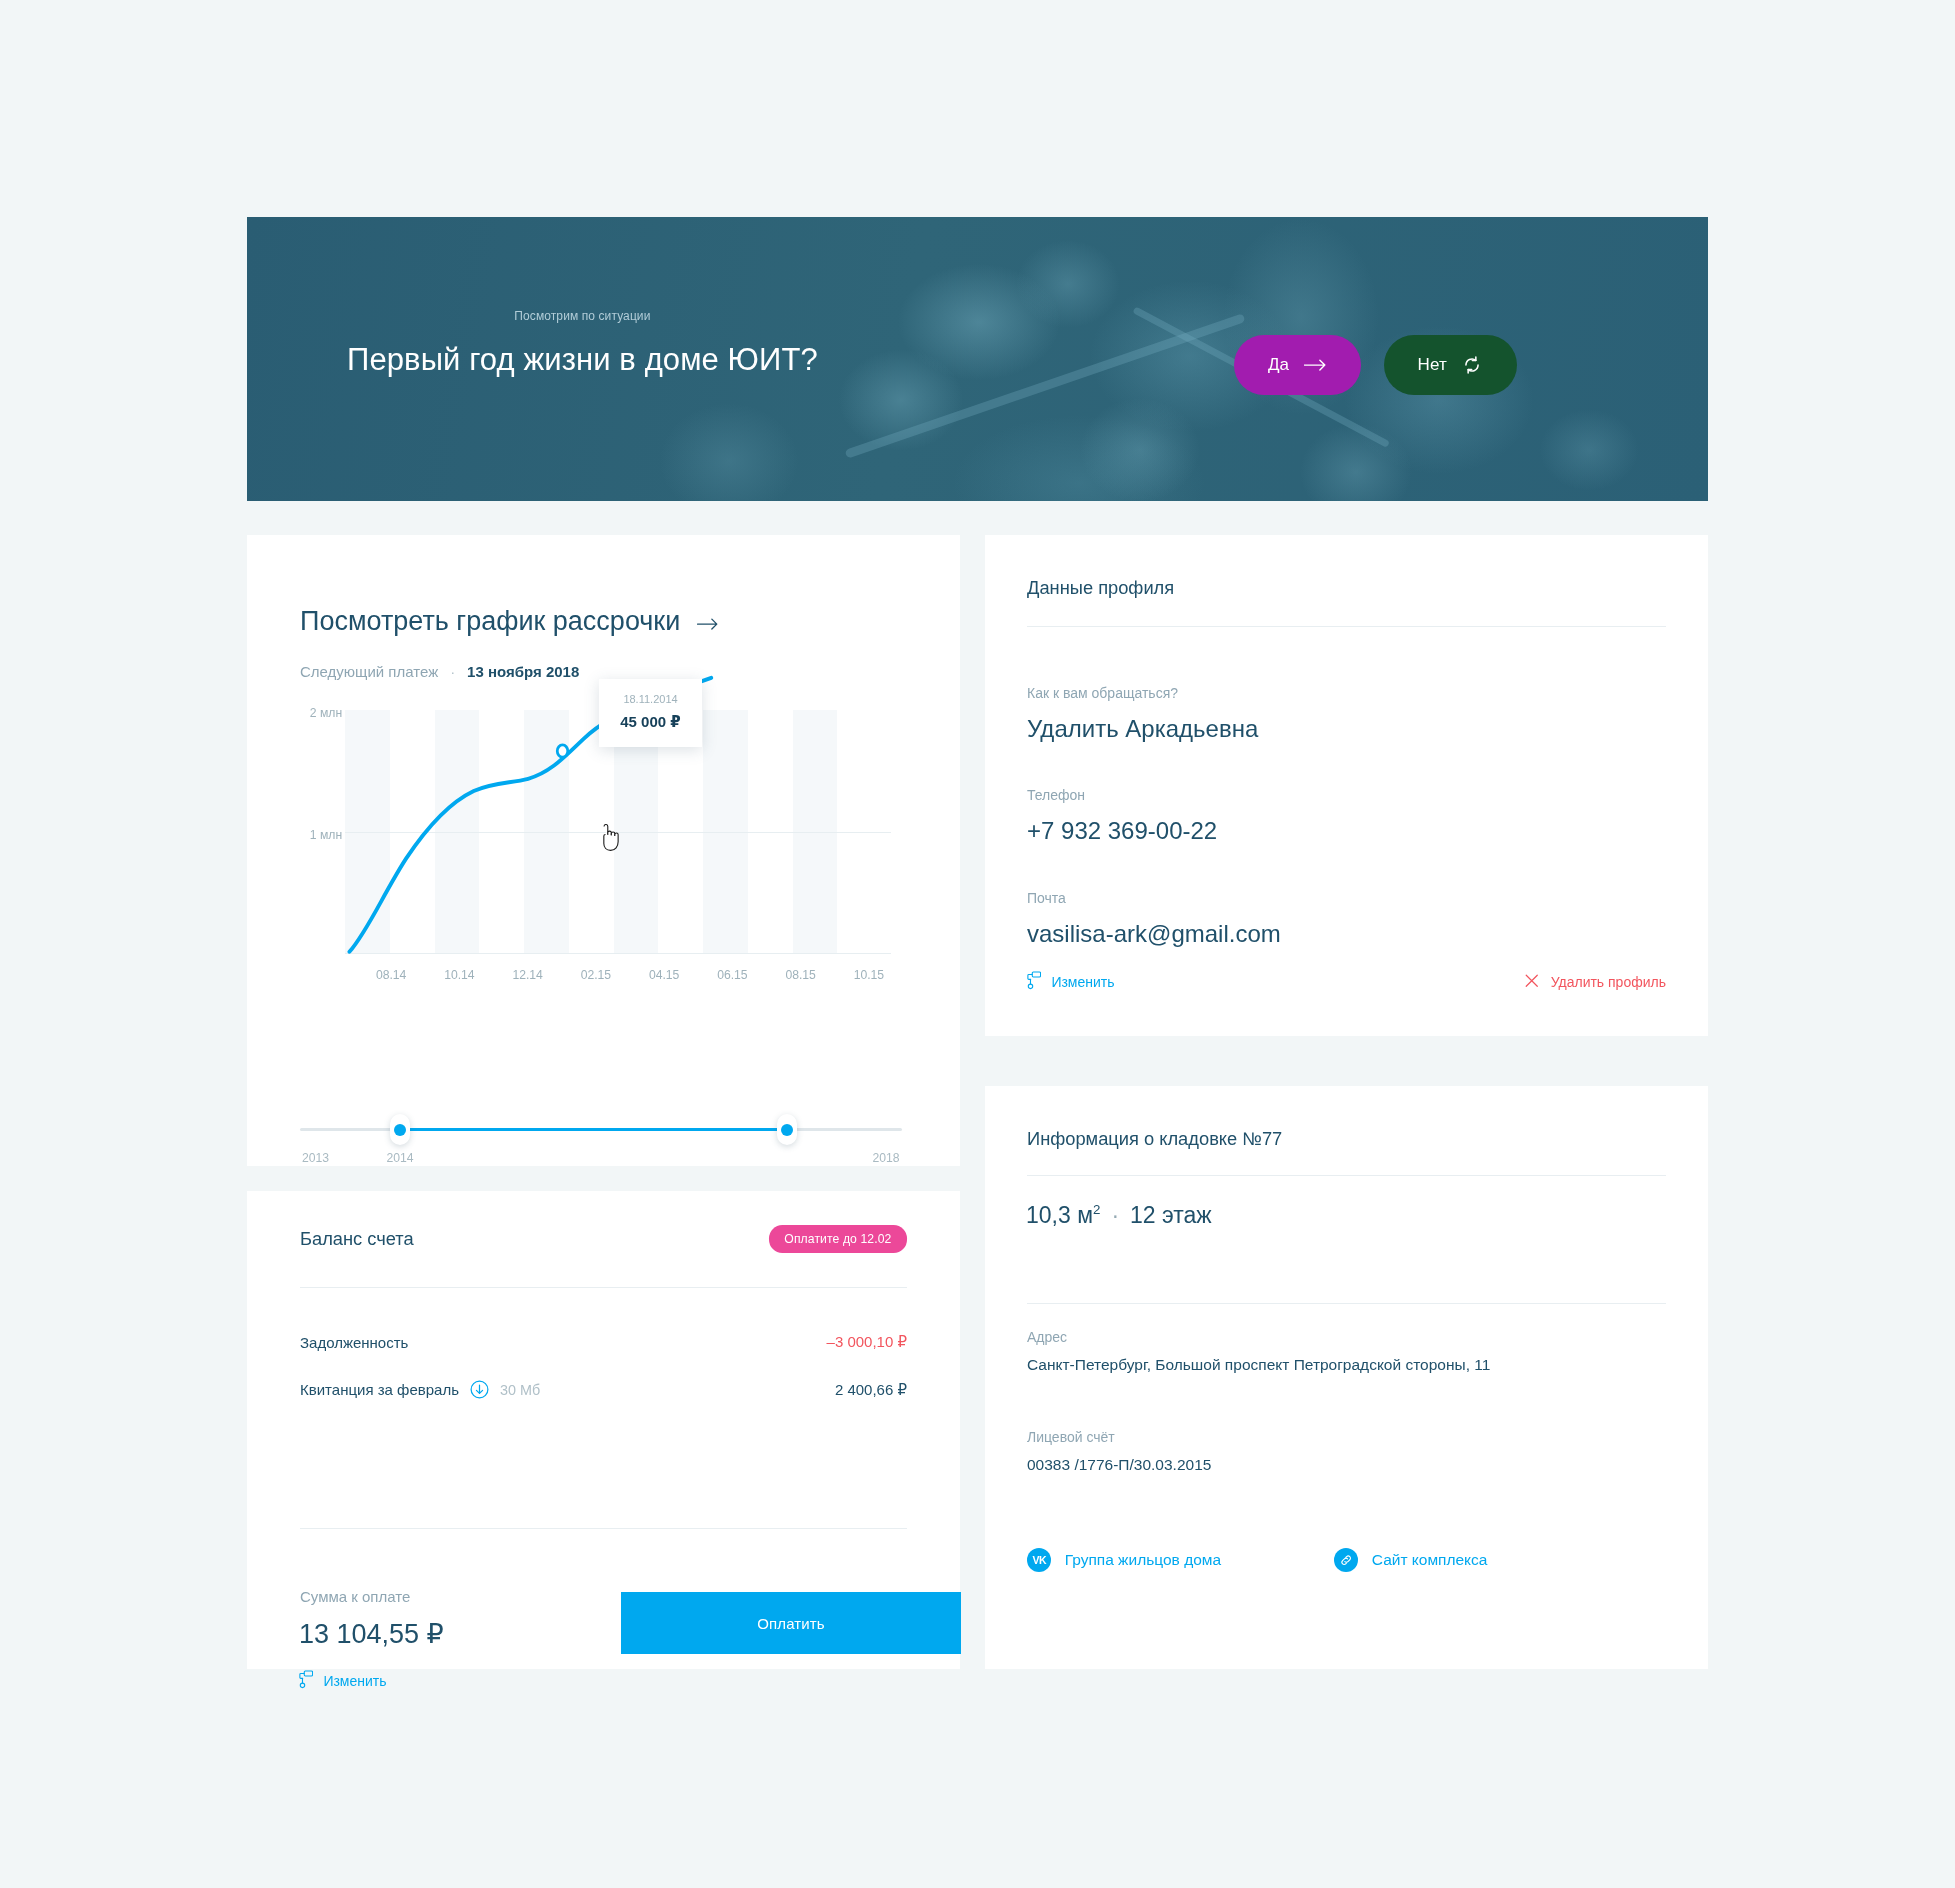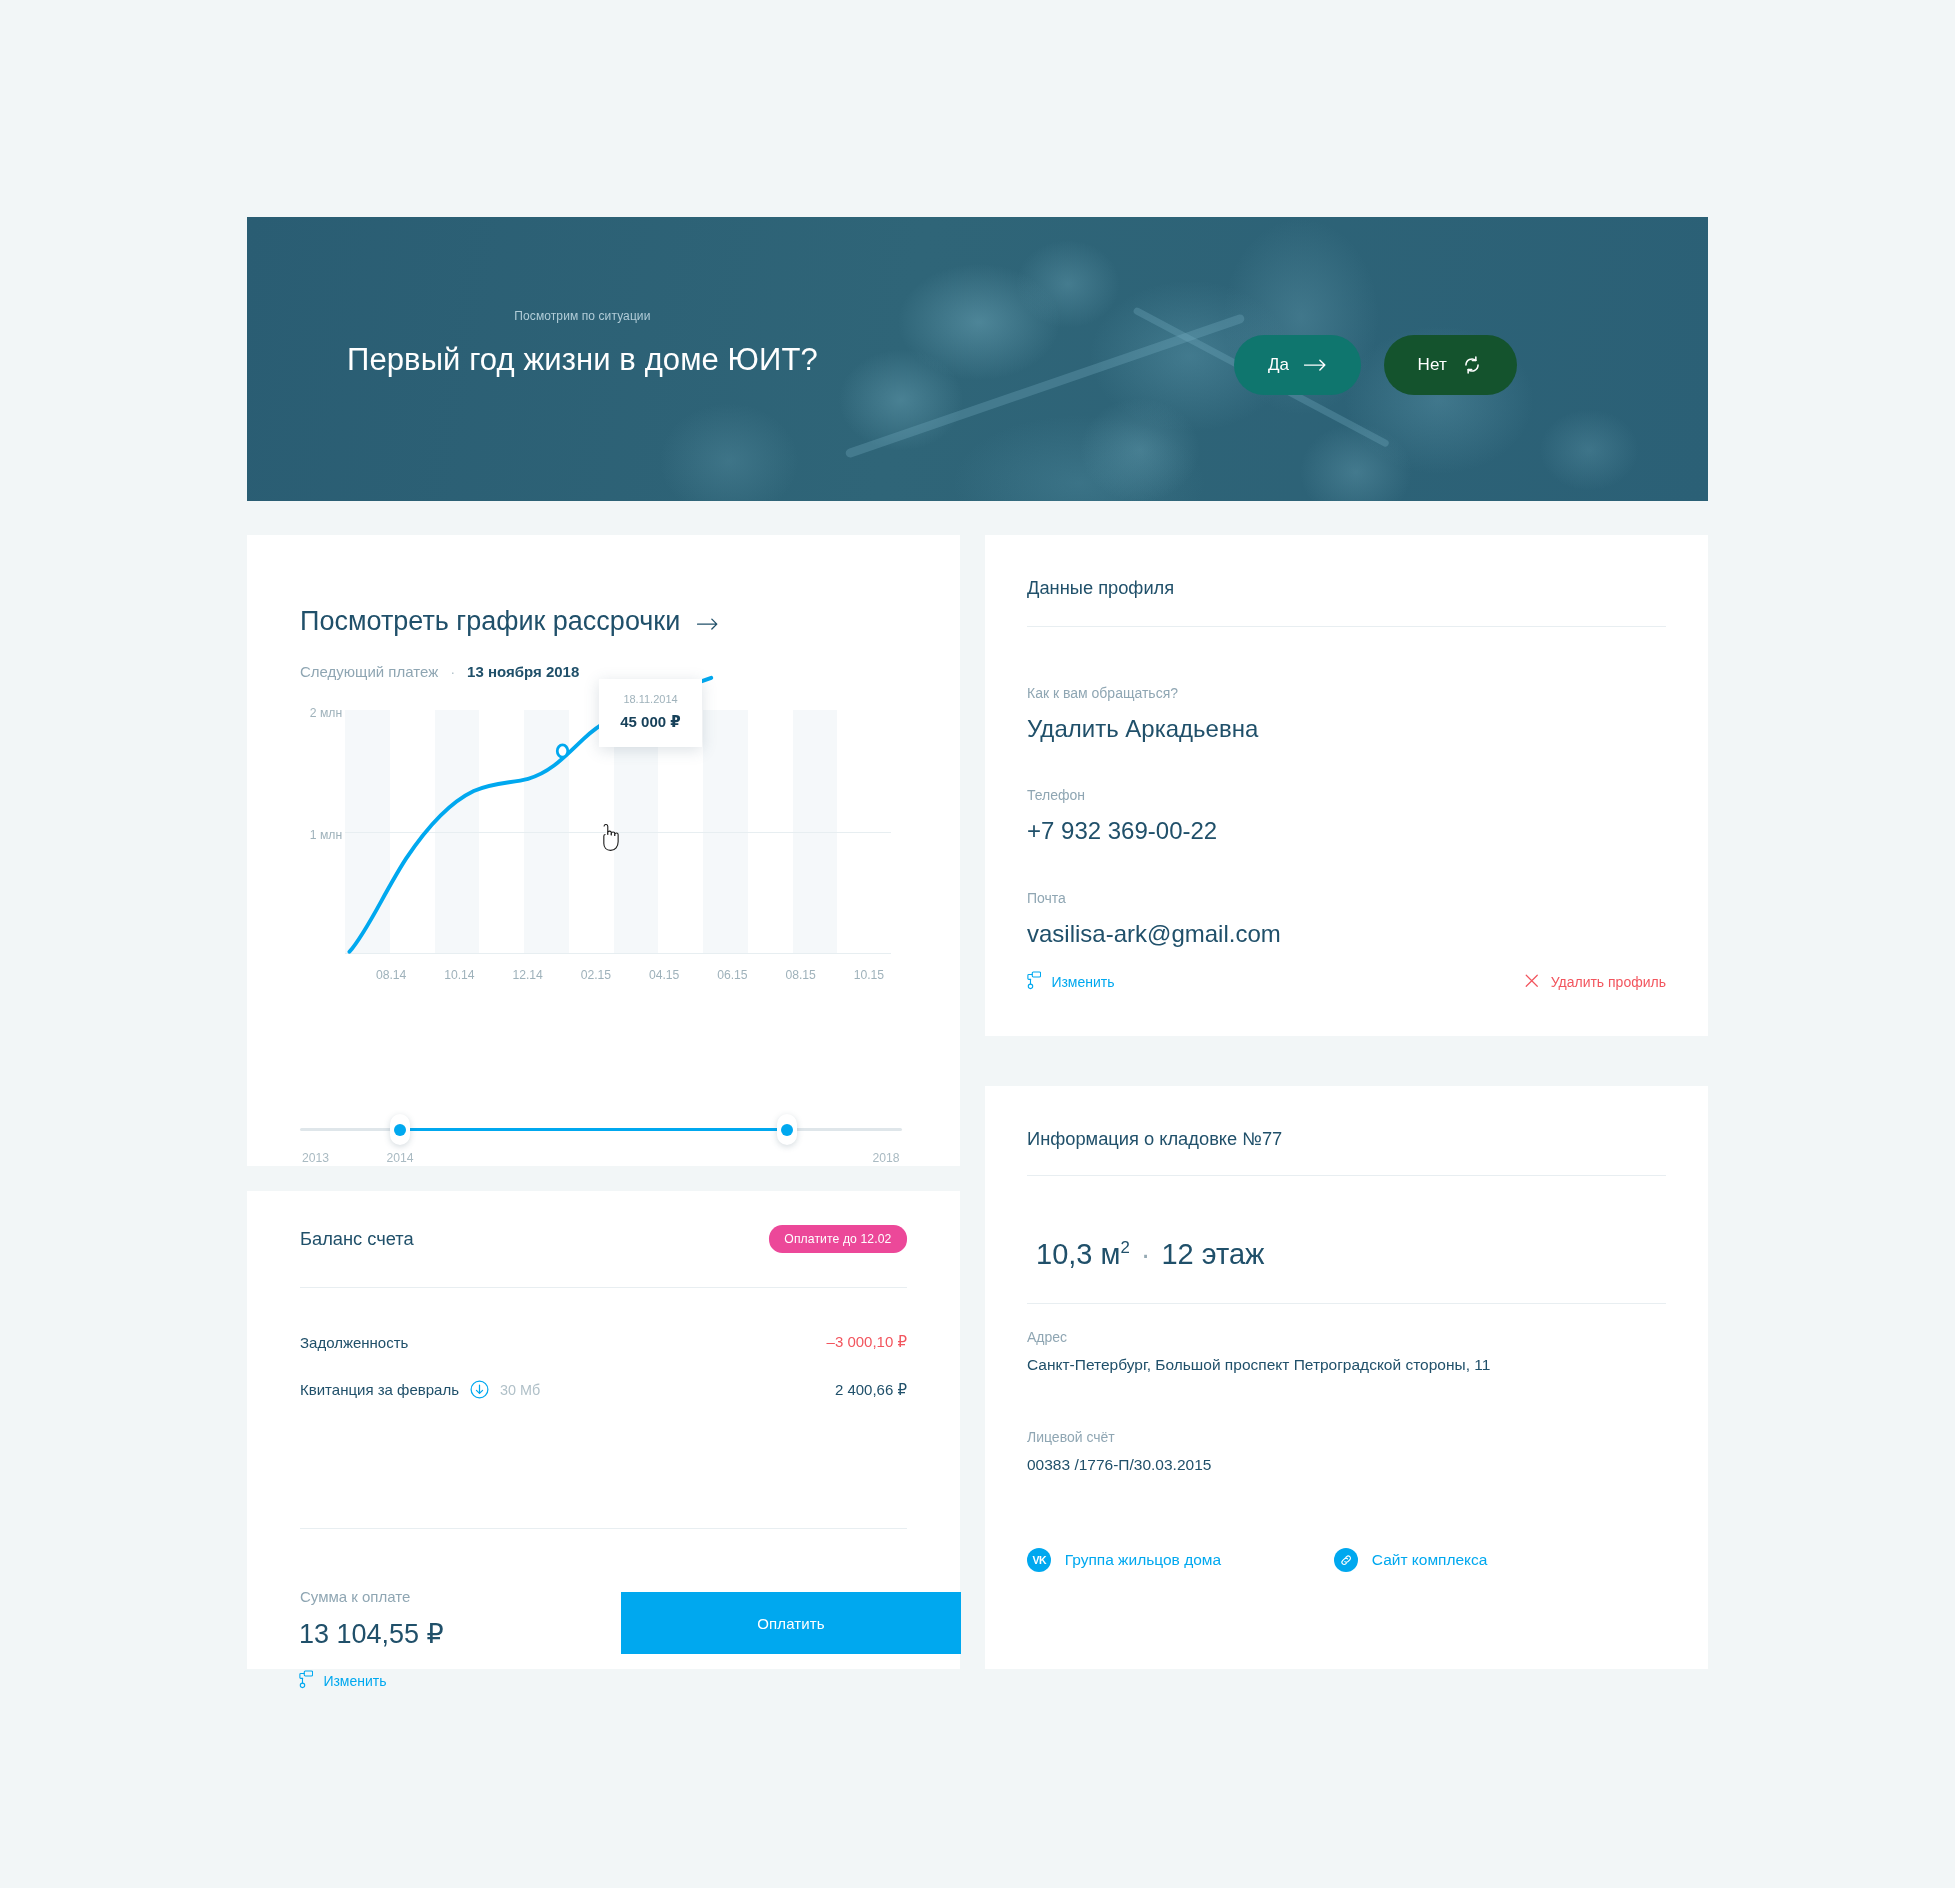--- a/index.html
+++ b/index.html
@@ -98,21 +98,21 @@
     align-items: center;
     justify-content: center;
     gap: 14.4px;
     padding: 0 34px;
     font-family: inherit;
     font-size: 17px;
     color: #fff;
     cursor: pointer;
     letter-spacing: 0.1px;
   }
-  .pill-yes { background: #0f766e; }
+  .pill-yes { background: #a21caf; }
   .pill-no  { background: #14532d; }
   .pill svg { display: block; }
 
   
   .card {
     position: absolute;
     background: #ffffff;
   }
   .card-chart   { left: 247px; top: 535px;  width: 713px; height: 631px; }
   .card-balance { left: 247px; top: 1191px; width: 713px; height: 478px; }
@@ -395,25 +395,24 @@
     display: inline-flex;
     align-items: center;
     gap: 11px;
     color: #f2555e;
     font-size: 14px;
     cursor: pointer;
     white-space: nowrap;
   }
   .big-stat {
     position: absolute;
-    left: 51px;
-    font-size: 29px;
+    left: 41px;
+    font-size: 23px;
     color: #20506a;
     white-space: nowrap;
-    margin-top: 36px;
   }
   .big-stat .midpoint { color: #96aab4; margin: 0 11px; }
   .big-stat sup { font-size: .58em; vertical-align: super; }
 
   .link-row {
     position: absolute;
     left: 42px;
     display: flex;
     gap: 113px;
   }

